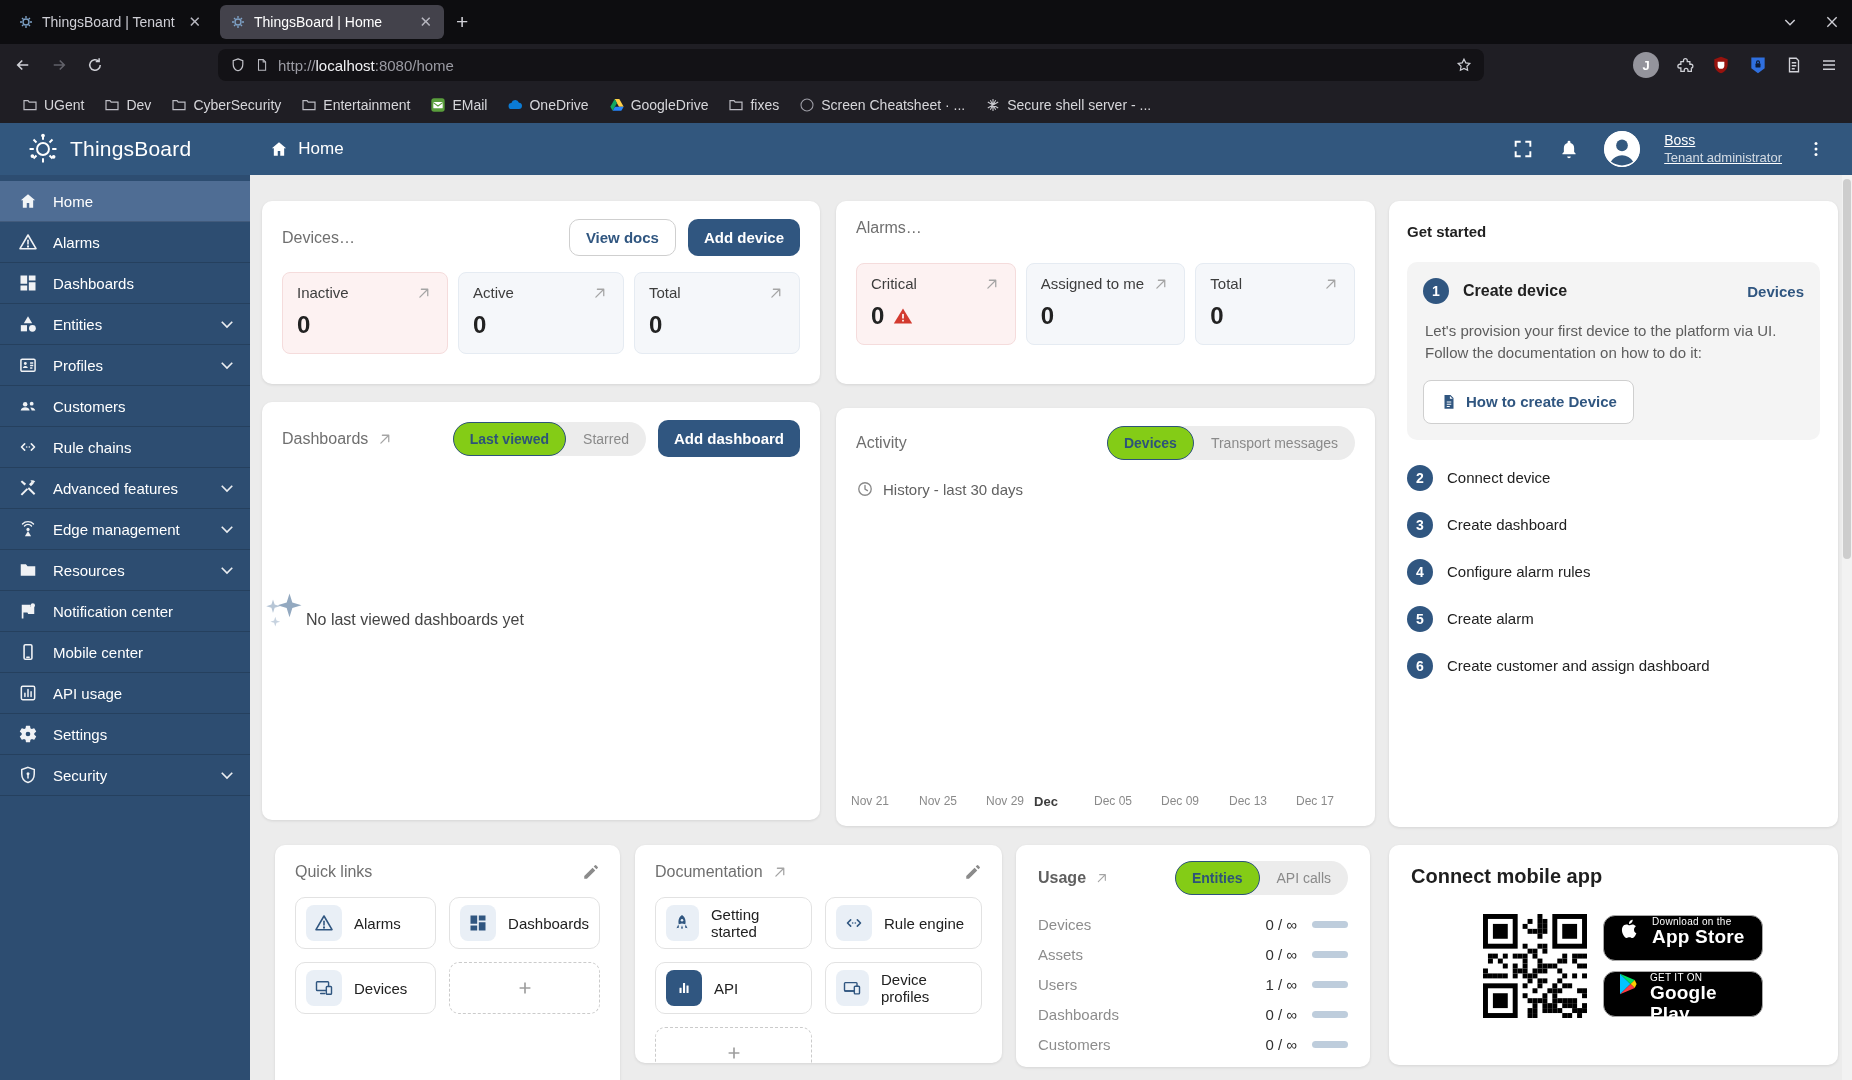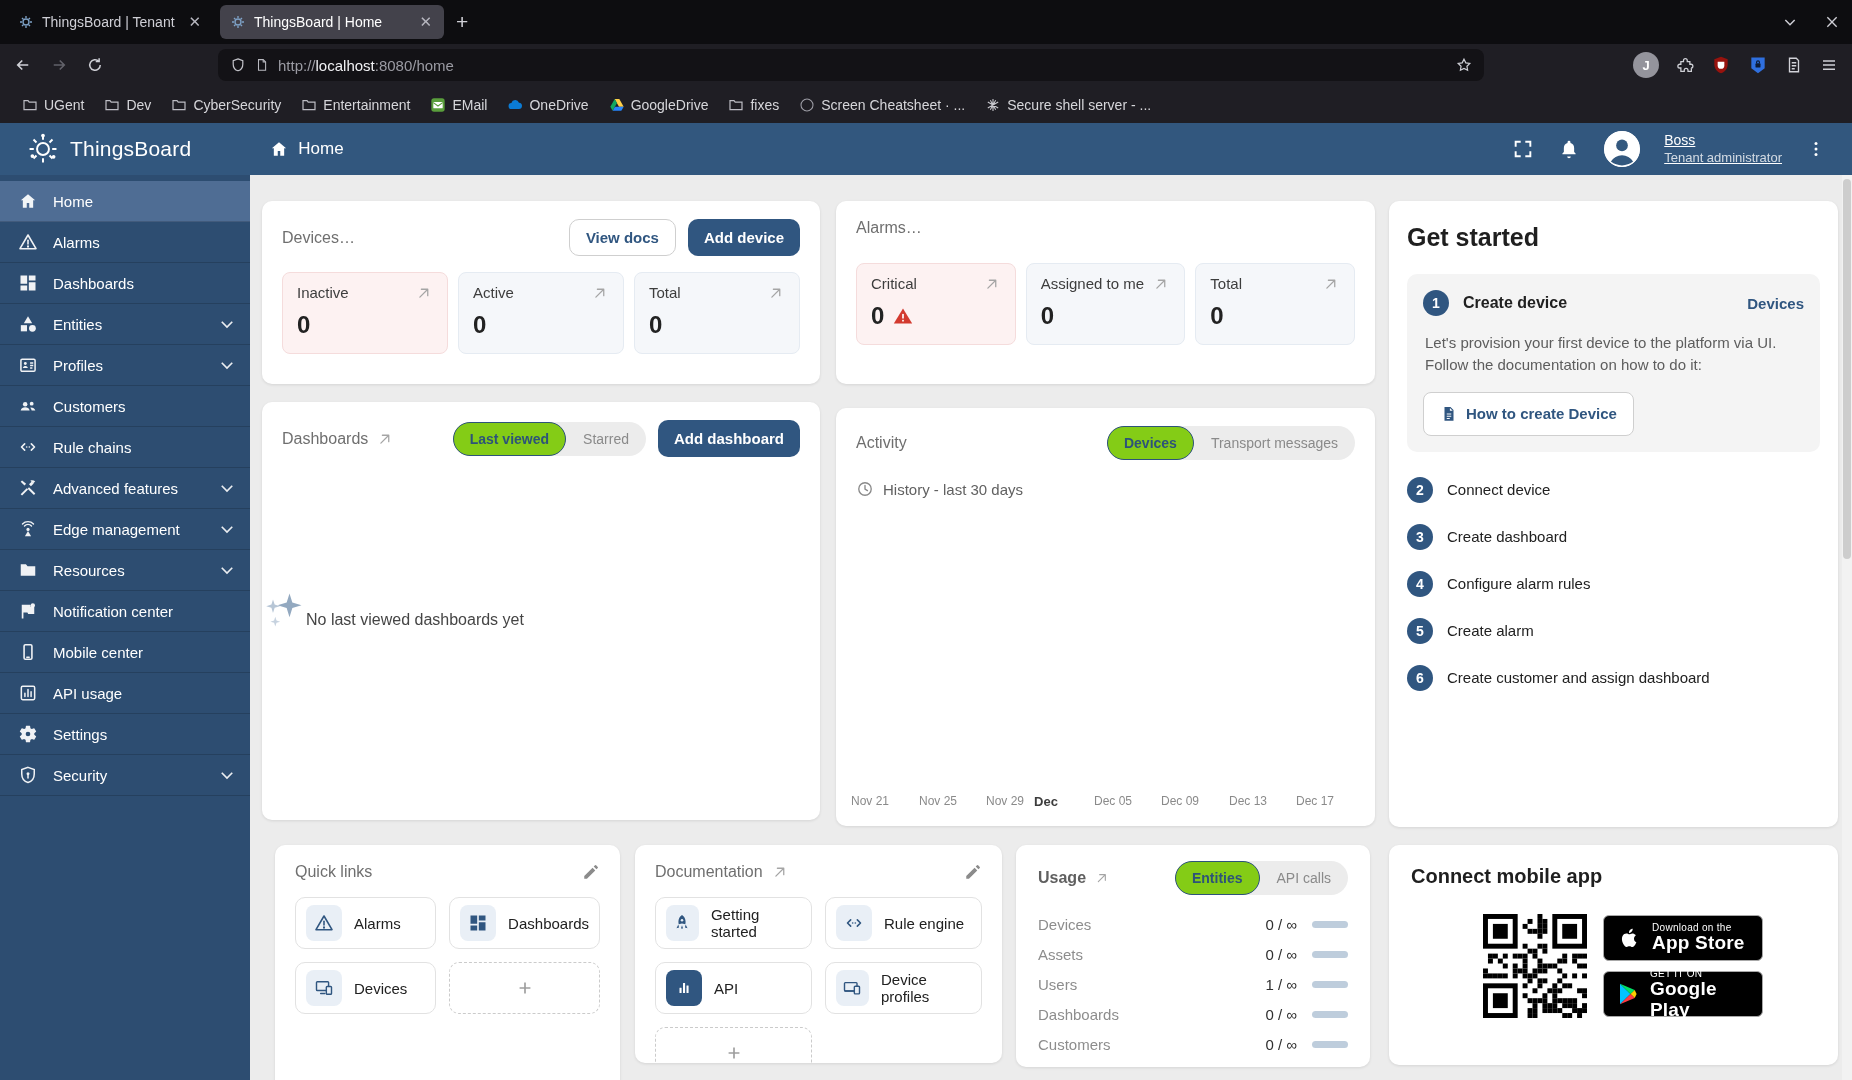--- a/index.html
+++ b/index.html
@@ -88,21 +88,21 @@
   .dash-header .right-group { margin-left:auto; display:flex; align-items:center; gap:12px; }
   .empty-state { position:absolute; left:0; right:0; top:185px; display:flex; flex-direction:row; align-items:center;text-align:center; }
   .empty-text { margin-top:22px; font-size:16px; color:#454545; }
 
   .history-row { display:flex; align-items:center; gap:9px; margin-top:20px; color:#616161; font-size:15px; }
   .axis { position:absolute; left:0; right:0; bottom:16px; height:16px; }
   .axis span { position:absolute; transform:translateX(-50%); font-size:12px; color:#8a8a8a; white-space:nowrap; }
   .axis span.bold { color:#3c3c3c; font-weight:bold; font-size:13px; }
 
   
-  .gs-title { font-size:25px; font-weight:bold; color:#1f1f1f; }
+  .gs-title { font-size:15px; font-weight:bold; color:#1f1f1f; }
   .step-box { background:#f4f4f4; border-radius:10px; margin-top:22px; padding:16px; }
   .step-row { display:flex; align-items:center; gap:14px; }
   .step-num { width:26px; height:26px; border-radius:50%; background:#305680; color:#fff; font-size:14px; font-weight:bold;
               display:flex; align-items:center; justify-content:center; flex:none; }
   .step-label { font-size:16px; font-weight:600; color:#212121; }
   .step-link { margin-left:auto; color:#305680; font-size:15px; font-weight:bold; }
   .step-body { margin:16px 0 16px 2px; font-size:15px; color:#5d5d5d; line-height:1.45; max-width:360px; }
   .how-btn { height:44px; border-radius:8px; font-weight:bold; }
   .steps-list .step-row { margin-top:21px; height:26px; }
   .steps-list .step-row:first-child { margin-top:25px; }
@@ -119,22 +119,22 @@
   
   .usage-rows { margin-top:14px; }
   .usage-row { display:flex; align-items:center; height:30px; }
   .usage-label { color:#8d8d8d; font-size:15px; }
   .usage-val { margin-left:auto; font-size:15px; color:#2e2e2e; }
   .usage-bar { width:36px; height:7px; border-radius:4px; background:#becddc; margin-left:15px; }
 
   
   .ma-title { font-size:20px; font-weight:bold; color:#1f1f1f; }
   .ma-row { display:flex; align-items:center; gap:16px; margin-top:26px; margin-left:72px; }
-  .badge { width:160px; height:46px; background:#000; border:1px solid #a8a8a8; border-radius:6px; color:#fff;
-           display:flex; align-items:center; gap:10px; padding:0 12px; }
+  .badge { width:160px; height:46px; background:#000; border:1px solid #a8a8a8; border-radius:12px; color:#fff;
+           display:flex; gap:10px; padding:0 12px; }
   .badge .b-lines { line-height:1.1; }
   .b-small { font-size:10px; letter-spacing:.3px; }
   .b-big { font-size:19px; font-weight:600; letter-spacing:.2px; }
   .badges-col { display:flex; flex-direction:column; gap:10px; }
 
   .scroll-track { position:absolute; right:0; top:0; width:10px; height:905px; background:#f2f2f2; }
   .scroll-thumb { position:absolute; right:1px; top:4px; width:8px; height:380px; border-radius:4px; background:#cdcdcd; }
 </style>
 </head>
 <body>

